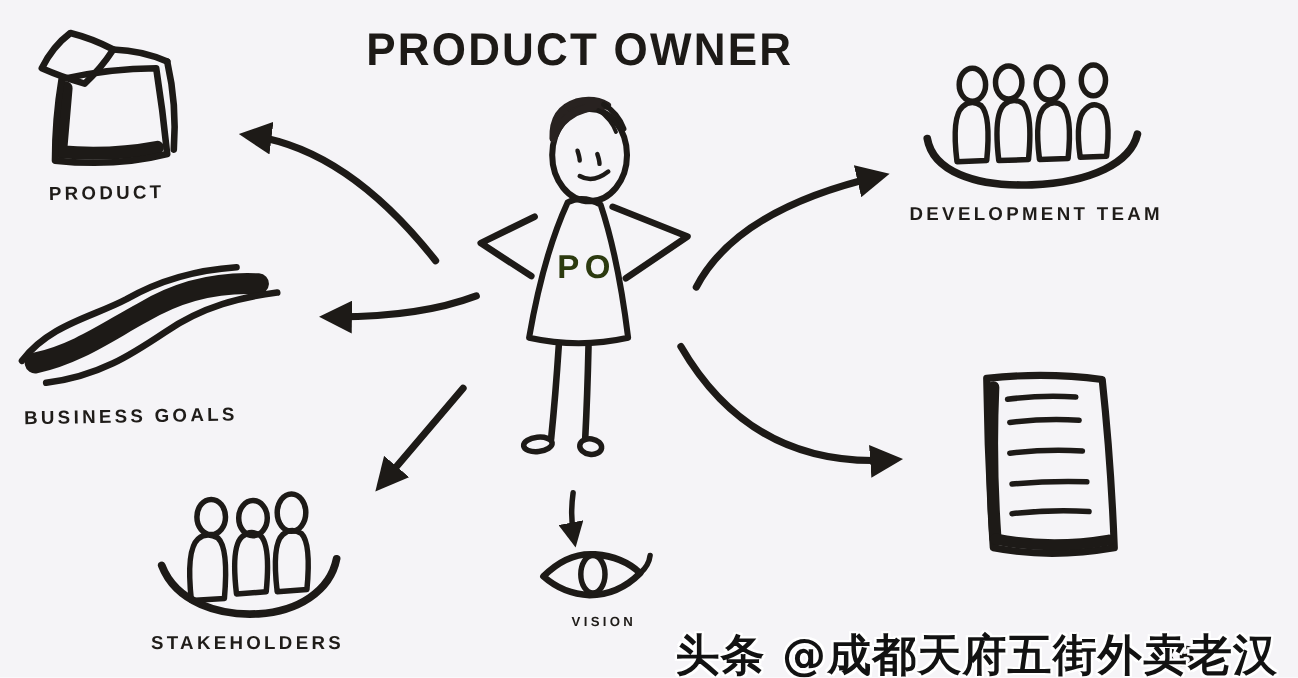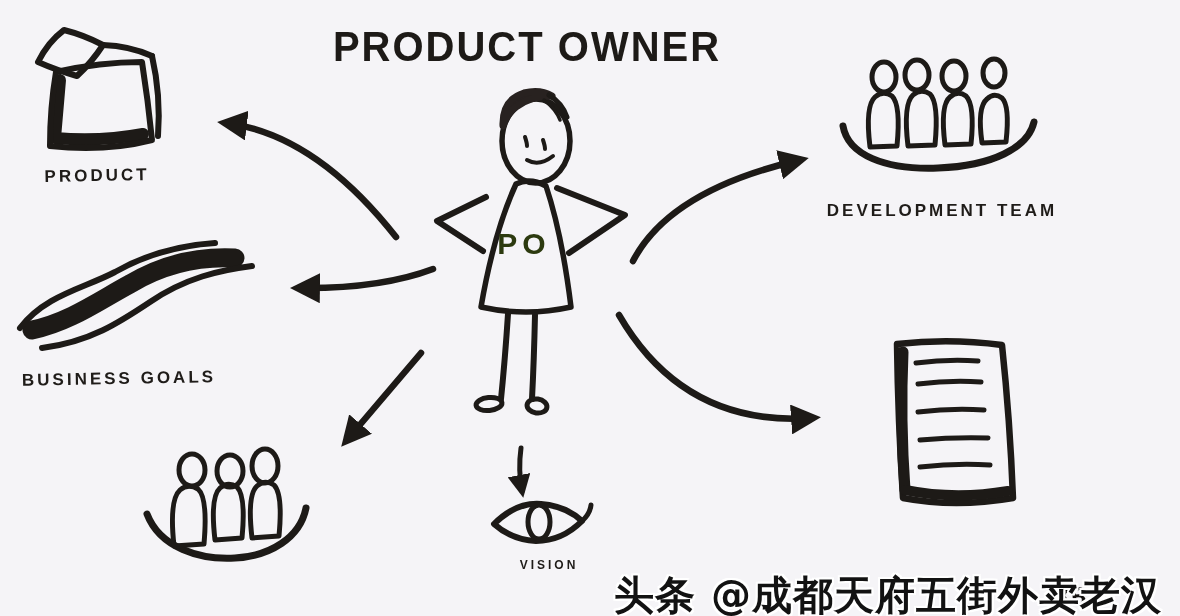--- a/index.html
+++ b/index.html
@@ -14,21 +14,21 @@
     position:absolute;color:#1f1c19;font-weight:bold;
     letter-spacing:3px;font-size:17px;text-align:center;
     white-space:nowrap;
   }
   .title{
     position:absolute;left:327px;top:24px;width:400px;text-align:center;
     font-size:40px;font-weight:bold;letter-spacing:2px;color:#1d1a17;
     transform:scaleY(1.04);
   }
   .po-text{
-    position:absolute;left:488px;top:227px;width:72px;text-align:center;
+    position:absolute;left:488px;top:227px;width:72px;text-align:right;
     font-size:30px;font-weight:bold;letter-spacing:5px;color:#2c3a0f;
   }
   .signature{
     position:absolute;left:1056px;top:583px;font-size:25px;font-weight:bold;
     color:#141210;transform:rotate(-4deg);z-index:1;
     font-family:"DejaVu Sans Mono", monospace;
   }
   .watermark{
     position:absolute;right:18px;top:568px;z-index:2;
     font-size:40px;font-weight:bold;color:#121212;letter-spacing:1px;
@@ -130,22 +130,23 @@
       <path class="ink" stroke-width="6.5" d="M619,315 Q684,427 812,418" marker-end="url(#ah)"></path>
     </g>
   </svg>
 
   <div class="po-text">PO</div>
 
   <div class="lbl" style="left:17px;top:166px;width:160px;transform:rotate(-1deg);">PRODUCT</div>
 
   <div class="lbl" style="left:19px;top:369px;width:200px;transform:rotate(-1deg);">BUSINESS GOALS</div>
 
+  <div class="lbl" style="left:115px;top:575px;width:220px;">STAKEHOLDERS</div>
 
-  <div class="lbl" style="left:812px;top:201px;width:260px;">DEVELOPMENT TEAM</div>
+  <div class="lbl" style="left:812px;top:185px;width:260px;">DEVELOPMENT TEAM</div>
 
 
   <div class="lbl" style="left:479px;top:558px;width:140px;font-size:12px;">VISION</div>
 
   <div class="signature">KB</div>
 
   <div class="watermark">头条 @成都天府五街外卖老汉</div>
 </div>
 
 </body></html>

